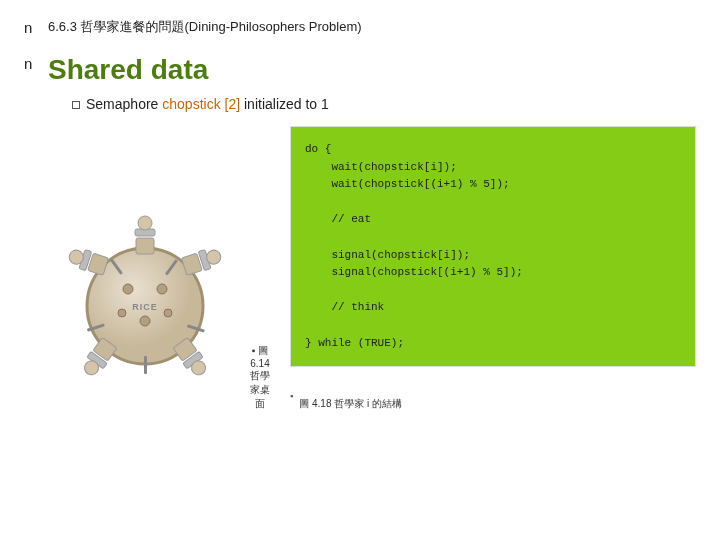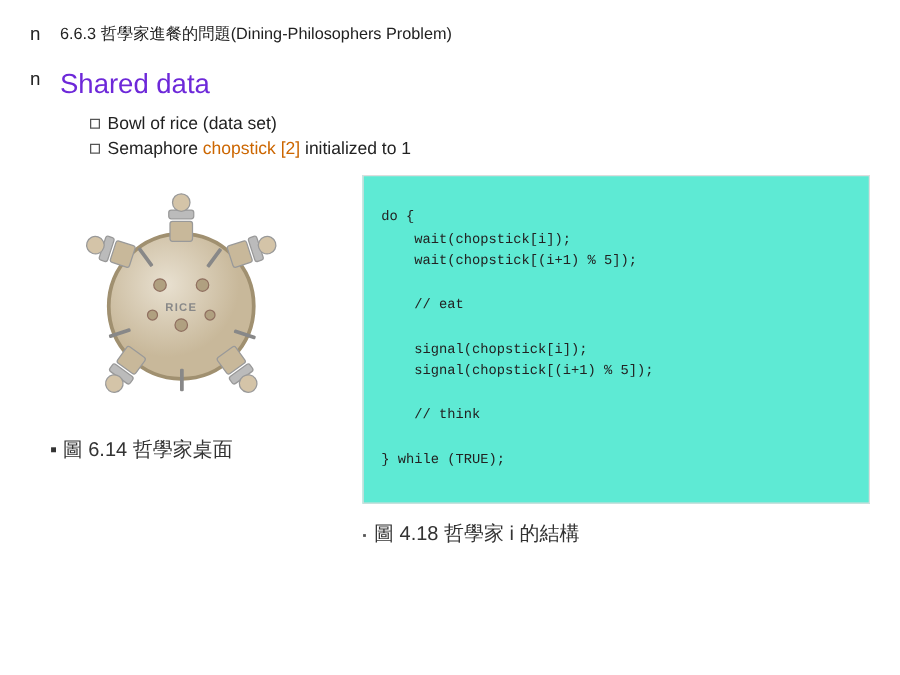--- a/index.html
+++ b/index.html
@@ -39,23 +39,23 @@
     }
 
     
     .shared-section {
       display: flex;
       align-items: flex-start;
       gap: 8px;
       margin-bottom: 10px;
     }
     .shared-title {
-      font-size: 22px;
-      font-weight: normal;
-      color: #6d28d9;
+      font-size: 28px;
+      font-weight: bold;
+      color: #4d7c0f;
     }
 
     
     .sub-bullets {
       margin-left: 48px;
       margin-bottom: 14px;
     }
     .sub-bullet {
       display: flex;
       align-items: baseline;
@@ -84,49 +84,49 @@
       gap: 20px;
       margin-left: 16px;
       margin-top: 8px;
     }
 
     
     .left-diagram {
       width: 230px;
       flex-shrink: 0;
       display: flex;
-      flex-direction: column;
-      align-items: flex-start;
+      flex-direction: row;
+      align-items: flex-end;
     }
 
     .diagram-container {
       width: 210px;
       height: 210px;
       position: relative;
     }
 
     .figure-caption {
-      font-size: 16px;
+      font-size: 10px;
       color: #333;
-      margin-top: 0;
+      margin-top: 16px;
       text-align: center;
     }
 
     
     .right-code {
       flex: 1;
       display: flex;
       flex-direction: column;
       gap: 10px;
     }
 
     .code-block {
-      background: #5eead4;
+      background: #84cc16;
       border: 1px solid #ddd;
-      padding: 25px 14px;
+      padding: 14px 14px;
       font-family: 'Courier New', Courier, monospace;
       font-size: 11px;
       color: #222;
       line-height: 1.6;
       white-space: pre;
       min-height: 230px;
     }
 
     .caption-area {
       display: flex;
@@ -148,24 +148,20 @@
     <span class="bullet-n">n</span>
     <span class="heading-title">6.6.3  哲學家進餐的問題(Dining-Philosophers Problem)</span>
   </div>
 
   <div class="shared-section">
     <span class="bullet-n">n</span>
     <span class="shared-title">Shared data</span>
   </div>
 
   <div class="sub-bullets">
-    <div class="sub-bullet">
-      <span class="bullet-sq"></span>
-      <span class="sub-text">Bowl of rice (data set)</span>
-    </div>
     <div class="sub-bullet">
       <span class="bullet-sq"></span>
       <span class="sub-text">
         Semaphore <span class="highlight-orange">chopstick [2]</span> initialized to 1
       </span>
     </div>
   </div>
 
   <div class="main-content">
 

